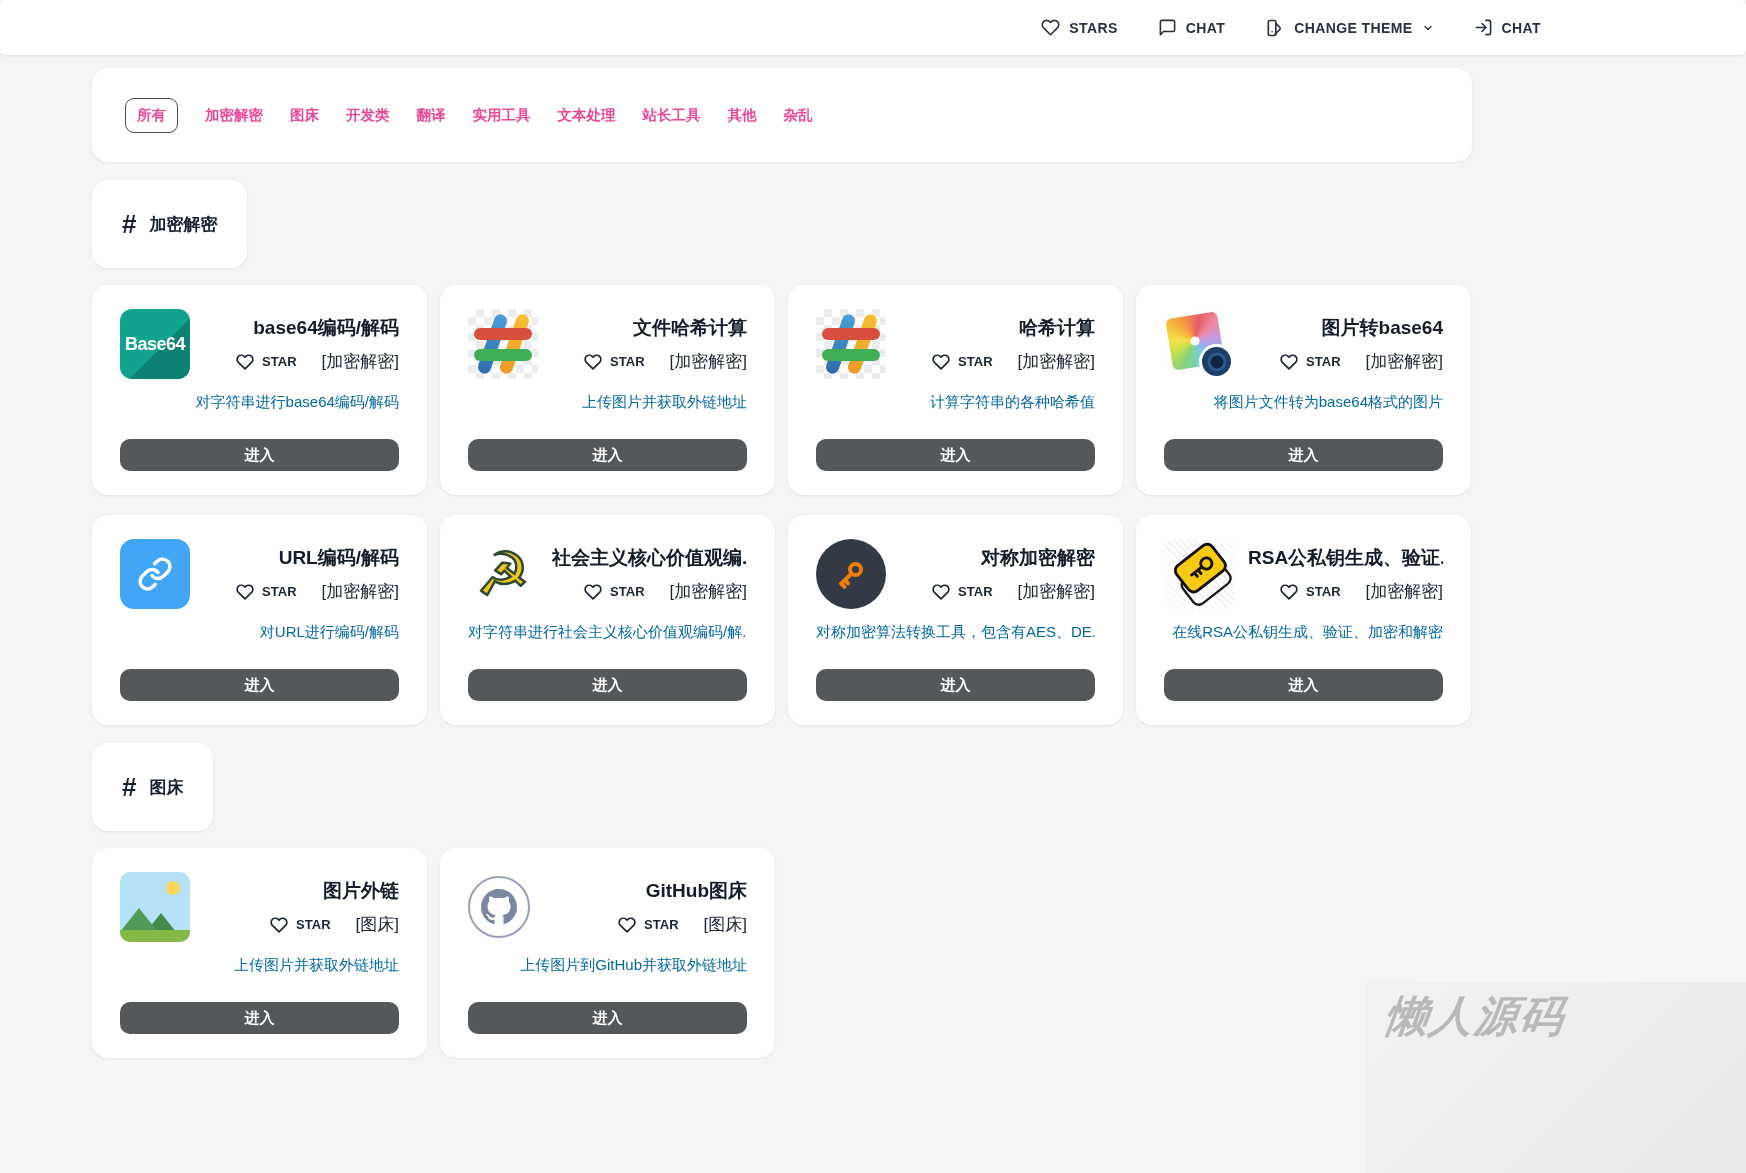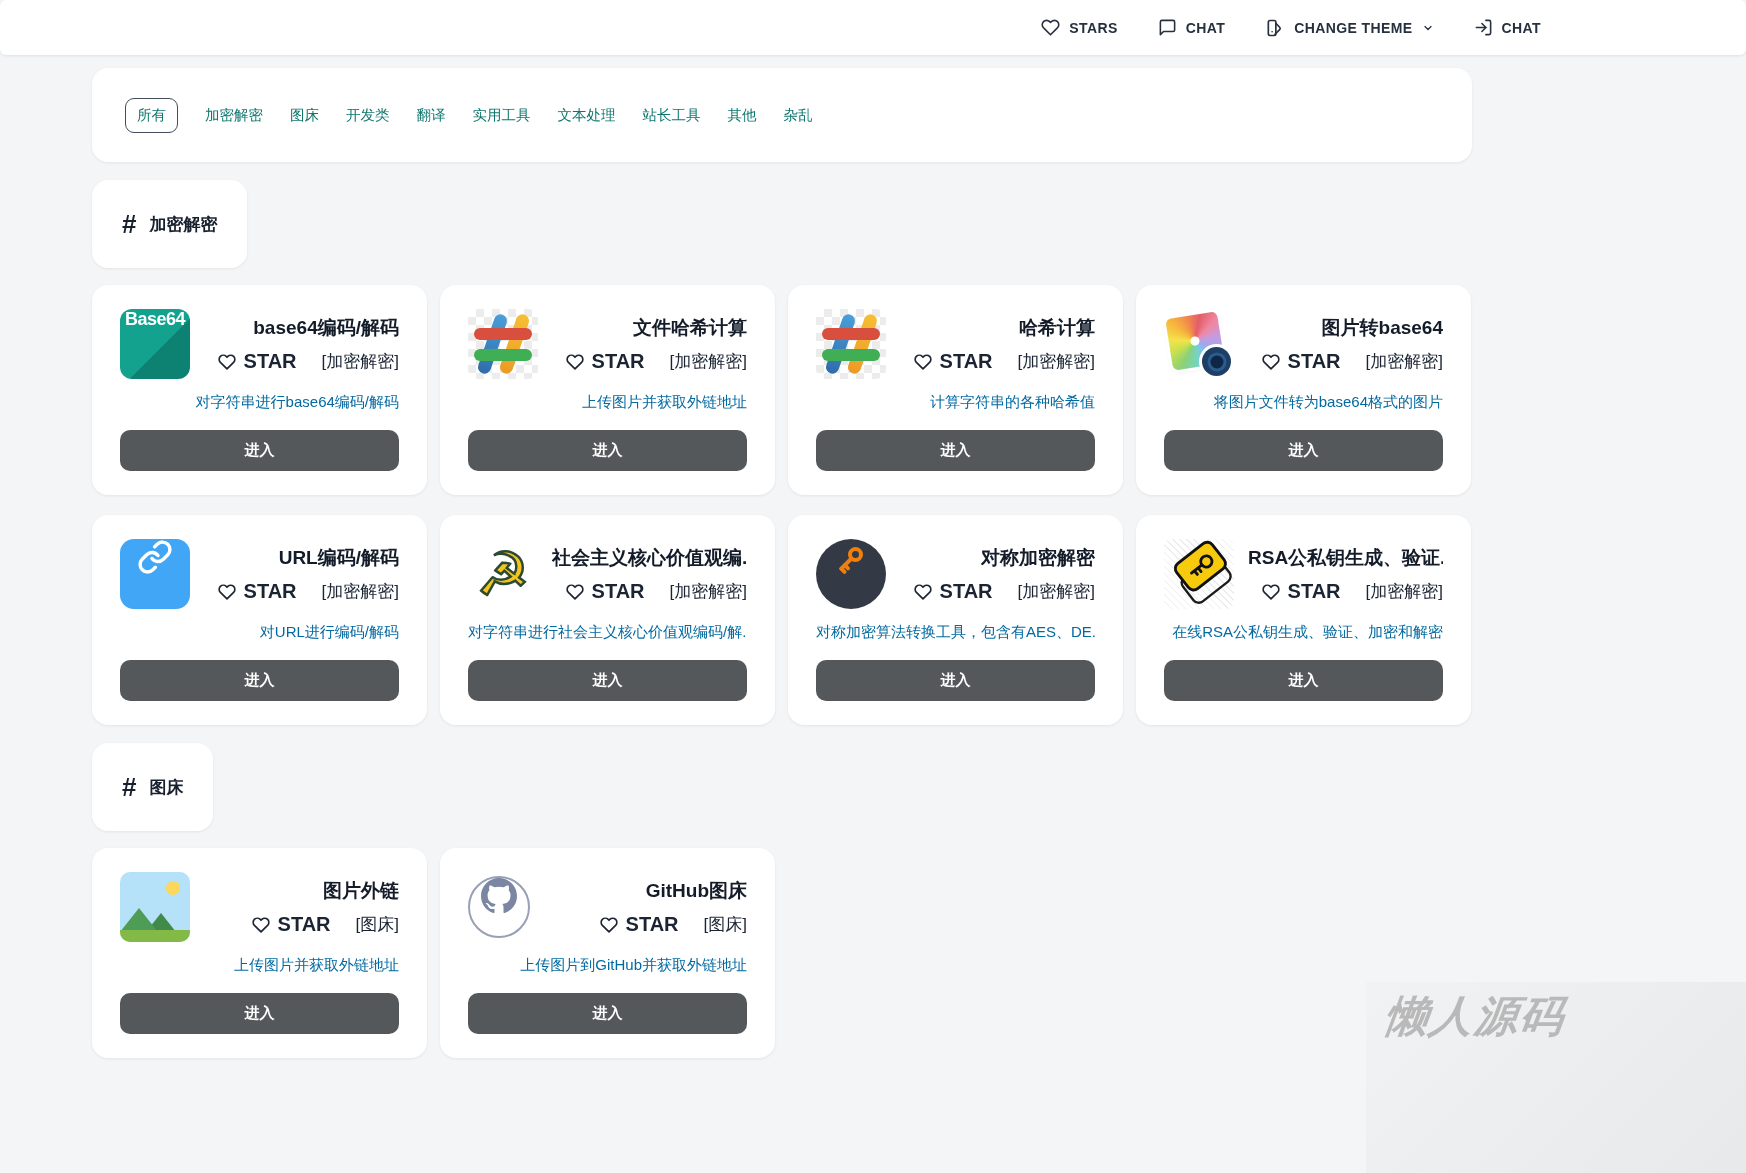--- a/index.html
+++ b/index.html
@@ -19,49 +19,49 @@
     letter-spacing:.4px;color:#26303f;cursor:pointer;white-space:nowrap}
   .nav-item svg{display:block}
   
   .content{width:1380px;margin-left:92px;position:relative;z-index:2}
   .panel{background:#fff;border-radius:16px;box-shadow:0 1px 3px rgba(0,0,0,.07)}
   .filter-panel{
     margin-top:13px;height:94px;display:flex;align-items:center;
     justify-content:space-between;padding:0 28px 0 33px;box-sizing:border-box;
   }
   .tabs{display:flex;align-items:center;gap:27px}
-  .tab{font-weight:400;font-size:14.5px;color:#0f766e;cursor:pointer;white-space:nowrap}
+  .tab{font-weight:700;font-size:14.5px;color:#ec4899;cursor:pointer;white-space:nowrap}
   .tab.active{border:1.5px solid #434d5c;border-radius:9px;padding:7px 11px}
   .search-box{display:flex;align-items:center;gap:8px;border:1px solid #d5d8dc;
     border-radius:9px;height:42px;width:205px;padding:0 12px;box-sizing:border-box;background:#fff}
   .search-box input{border:none;outline:none;width:100%;font-size:15px;color:#333;
     background:transparent;font-family:inherit}
   .search-box input::placeholder{color:#9ca3af}
   
   .section-chip{display:inline-flex;align-items:center;gap:13px;padding:0 30px;
     height:88px;margin-top:18px}
   .hash{font-size:26px;font-weight:800;color:#18202e}
   .section-title{font-size:17px;font-weight:700;color:#18202e}
   
   .grid{display:grid;grid-template-columns:repeat(4,335px);gap:20px 13px;margin-top:17px}
   .card{background:#fff;border-radius:16px;box-shadow:0 1px 3px rgba(0,0,0,.07);
     padding:24px 28px;box-sizing:border-box;height:210px;display:flex;flex-direction:column}
   .card-top{display:flex;align-items:center;gap:14px;min-height:70px}
   .card-head{flex:1;min-width:0;display:flex;flex-direction:column;align-items:flex-end;gap:9px}
   .card-title{font-size:19px;font-weight:700;color:#141c29;white-space:nowrap;max-width:100%;overflow:hidden}
   .card-meta{display:flex;align-items:center;gap:25px}
-  .star-btn{display:flex;align-items:center;gap:8px;font-weight:700;font-size:20px;color:#1b2433;cursor:pointer}
+  .star-btn{display:flex;align-items:center;gap:8px;font-weight:700;font-size:13px;color:#1b2433;cursor:pointer}
   .card-tag{font-weight:400;font-size:17px;color:#1b2433;white-space:nowrap}
   .card-desc{text-align:right;font-size:15px;color:#0369a1;margin-top:14px;
     white-space:nowrap;overflow:hidden}
-  .enter-btn{margin-top:auto;height:41px;background:#55585a;border:none;border-radius:10px;
+  .enter-btn{margin-top:auto;height:32px;background:#55585a;border:none;border-radius:10px;
     color:#fff;font-weight:700;font-size:15px;cursor:pointer;font-family:inherit}
   
   .card-icon{width:70px;height:70px;flex:none;position:relative;display:flex;
-    justify-content:center;box-sizing:border-box}
+    align-items:center;justify-content:center;box-sizing:border-box}
   .ic-base64-icon{border-radius:12px;overflow:hidden;
     background:linear-gradient(135deg,#13a28d 57%,#0d8172 57%)}
   .ic-base64-icon .ic-text{color:#fff;font-weight:700;font-size:18px;letter-spacing:-.5px;position:relative;z-index:1}
   .ic-hash-icon{border-radius:10px;overflow:hidden;
     background:conic-gradient(#ececec 25%,#fff 0 50%,#ececec 0 75%,#fff 0) 0 0/16px 16px}
   .hb{position:absolute;border-radius:6.5px}
   .hb.b{width:13px;height:62px;left:18px;top:4px;background:linear-gradient(#4b9fd8,#2f6cab);transform:rotate(19deg)}
   .hb.y{width:13px;height:62px;left:40px;top:4px;background:linear-gradient(#f6bf35,#ec9a25);transform:rotate(19deg)}
   .hb.r{width:58px;height:12px;left:6px;top:19px;background:#d94f3e}
   .hb.g{width:58px;height:12px;left:6px;top:40px;background:#3fae55}

